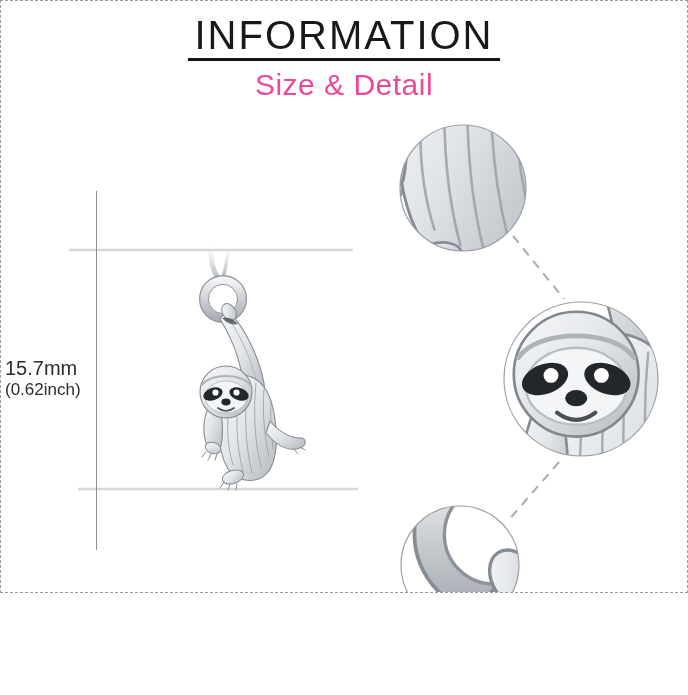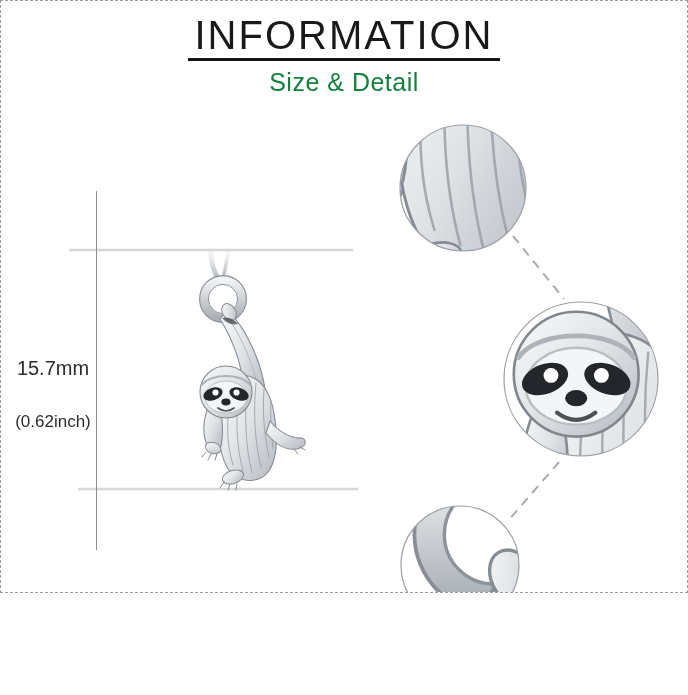--- a/index.html
+++ b/index.html
@@ -20,28 +20,28 @@
     color:#191919;line-height:1.1;
   }
   .hdr-underline{
     position:absolute;top:57px;left:50%;
     transform:translateX(-50%);
     width:312px;height:3px;background:#151515;
   }
   .hdr-subtitle{
     position:absolute;top:67px;left:0;right:0;
     text-align:center;
-    font-size:25px;font-weight:400;letter-spacing:.5px;
-    color:#15803d;line-height:1.15;
+    font-size:30px;font-weight:400;letter-spacing:.5px;
+    color:#ec4899;line-height:1.15;
   }
   .dim-label{
-    position:absolute;text-align:center;color:#2c2c2c;line-height:1.15;
+    position:absolute;color:#2c2c2c;line-height:1.15;
   }
   .dim-label .mm{font-size:20px;}
-  .dim-label .inch{font-size:17px;margin-top:32px;}
+  .dim-label .inch{font-size:17px;}
   .dim-height{left:4px;top:356px;width:96px;}
   .dim-width{left:163px;top:494px;width:124px;}
   svg.art{position:absolute;left:0;top:0;}
 </style>
 </head>
 <body>
 
 <div class="canvas">
 
   <div class="hdr-title">INFORMATION</div>

